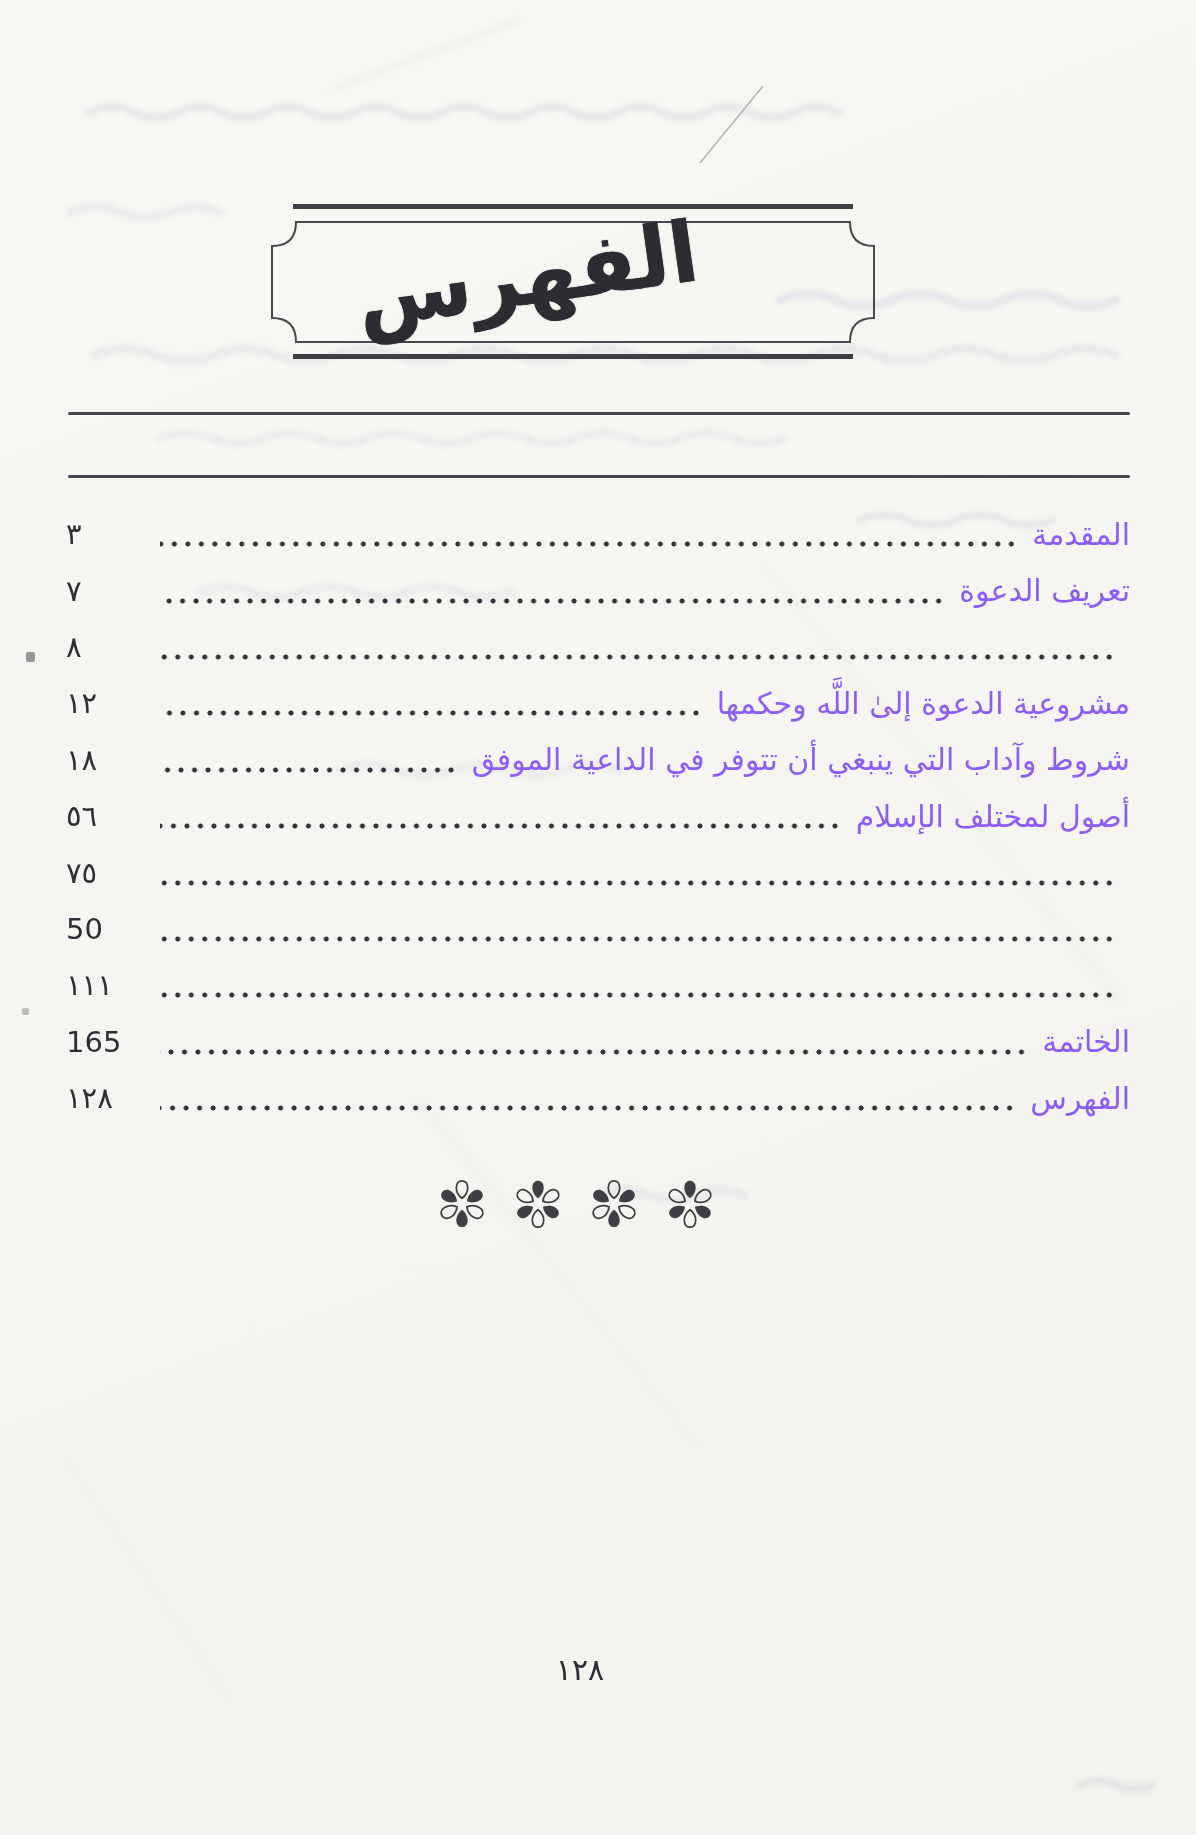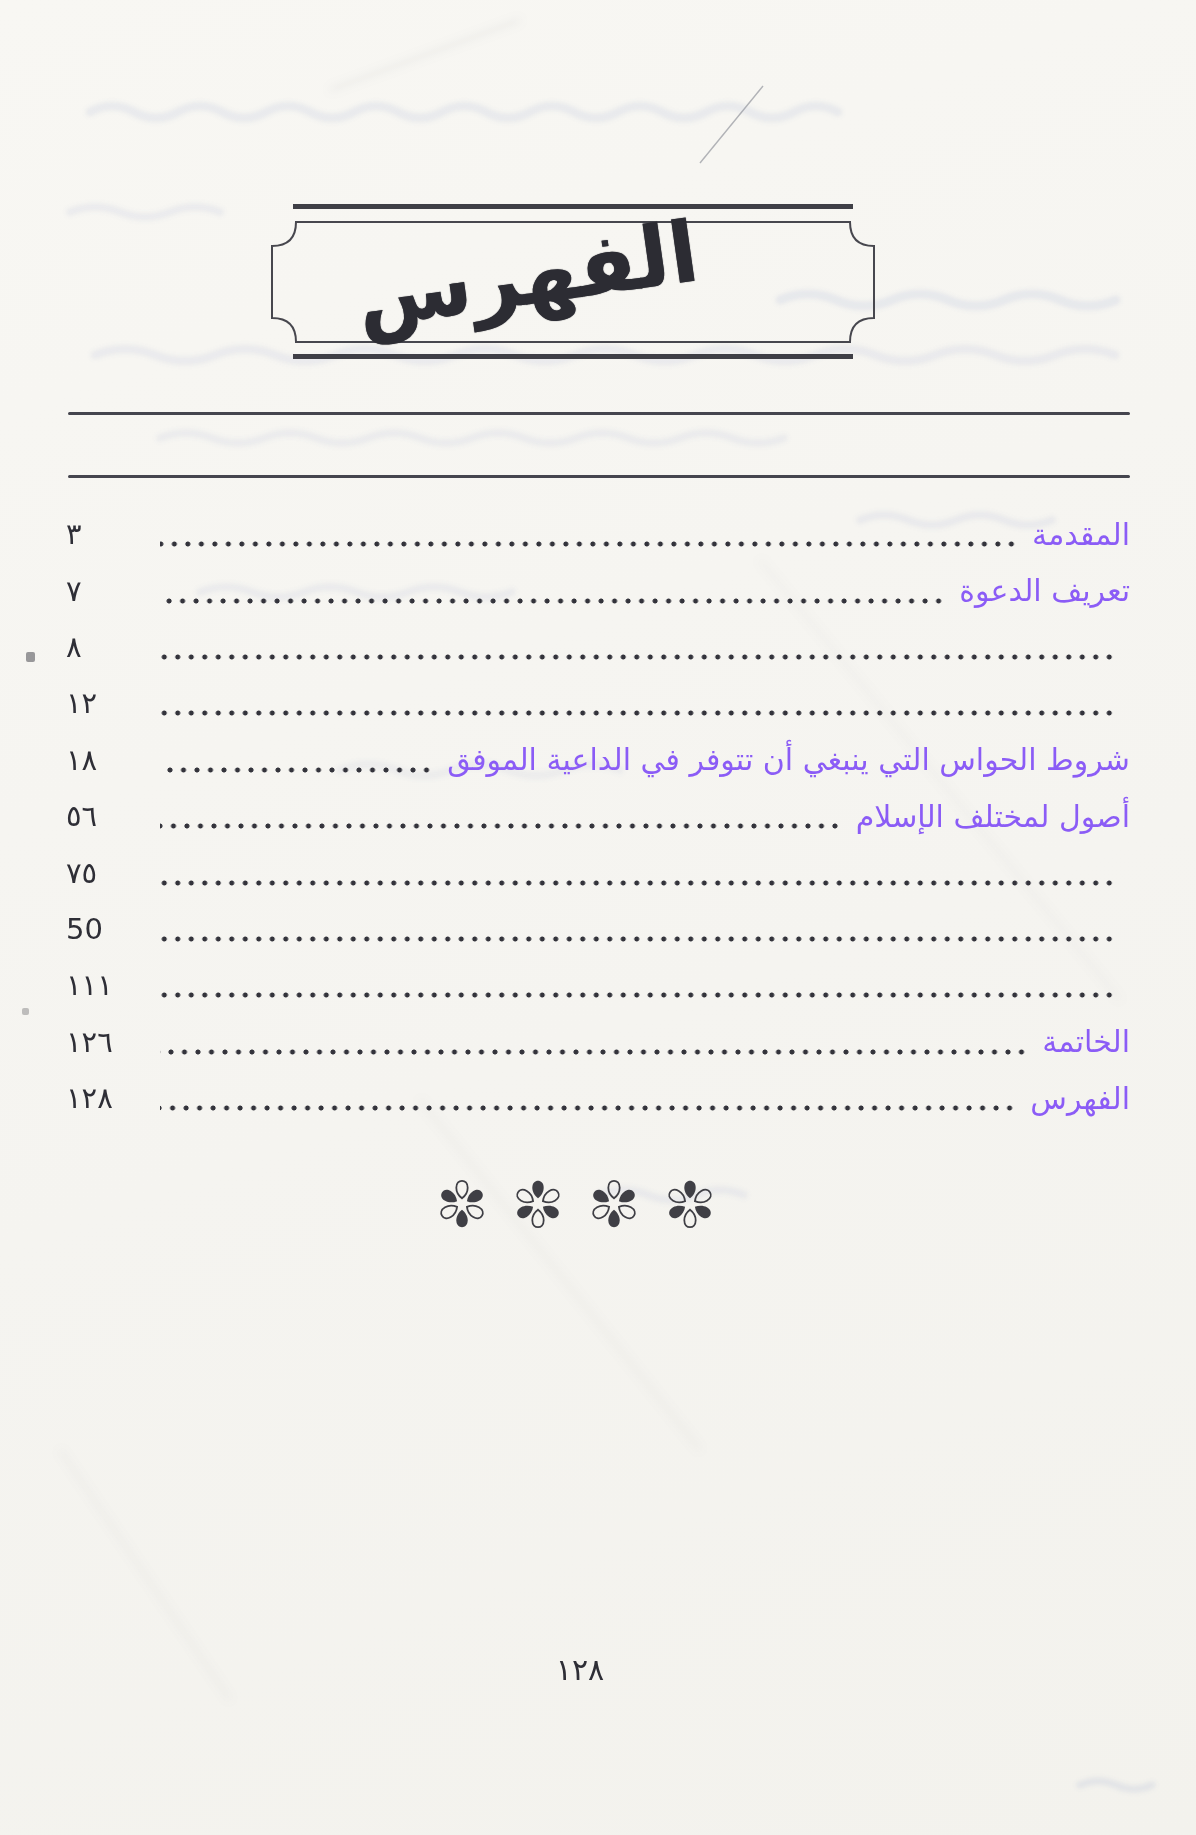--- a/index.html
+++ b/index.html
@@ -112,25 +112,26 @@
   <div class="row">
     <span class="t">تعريف الدعوة</span>
     <span class="leader"></span>
     <span class="num">٧</span>
   </div>
   <div class="row">
     <span class="leader"></span>
     <span class="num">٨</span>
   </div>
   <div class="row">
+    <span class="t">مشروعية الدعوة إلىٰ اللَّه وحكمها</span>
     <span class="leader"></span>
     <span class="num">١٢</span>
   </div>
   <div class="row">
-    <span class="t">شروط الحواس التي ينبغي أن تتوفر في الداعية الموفق</span>
+    <span class="t">شروط وآداب التي ينبغي أن تتوفر في الداعية الموفق</span>
     <span class="leader"></span>
     <span class="num">١٨</span>
   </div>
   <div class="row">
     <span class="t">أصول لمختلف الإسلام</span>
     <span class="leader"></span>
     <span class="num">٥٦</span>
   </div>
   <div class="row">
     <span class="leader"></span>
@@ -140,21 +141,21 @@
     <span class="leader"></span>
     <span class="num">50</span>
   </div>
   <div class="row">
     <span class="leader"></span>
     <span class="num">١١١</span>
   </div>
   <div class="row">
     <span class="t">الخاتمة</span>
     <span class="leader"></span>
-    <span class="num">١٢٦</span>
+    <span class="num">165</span>
   </div>
   <div class="row">
     <span class="t">الفهرس</span>
     <span class="leader"></span>
     <span class="num">١٢٨</span>
   </div>
 </div>
 
 <div class="ornaments">
   <svg class="flower" viewBox="-32 -32 64 64">

